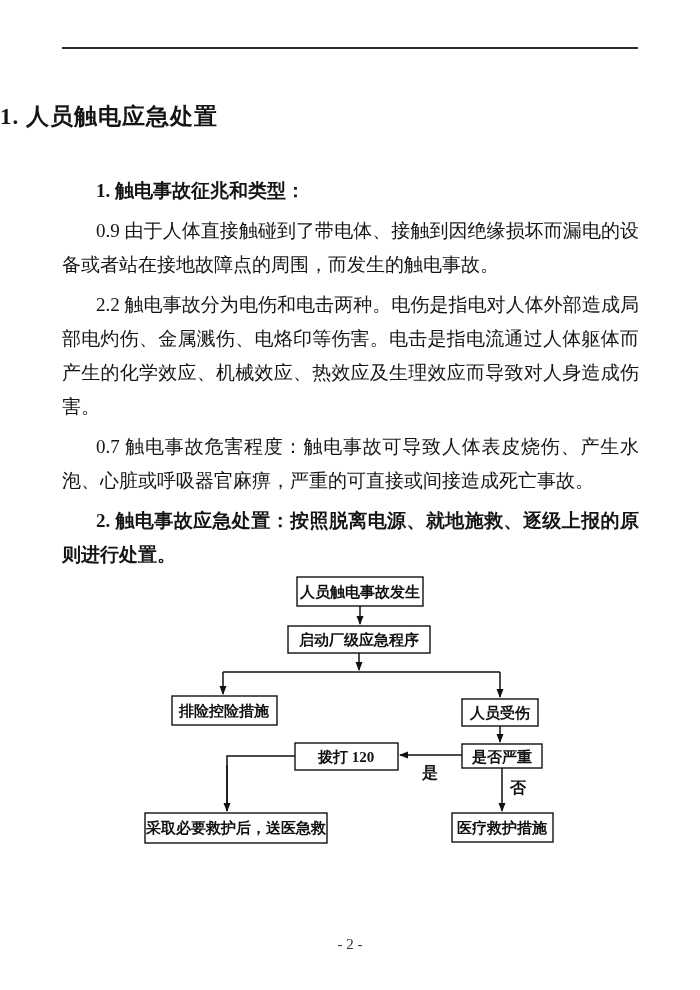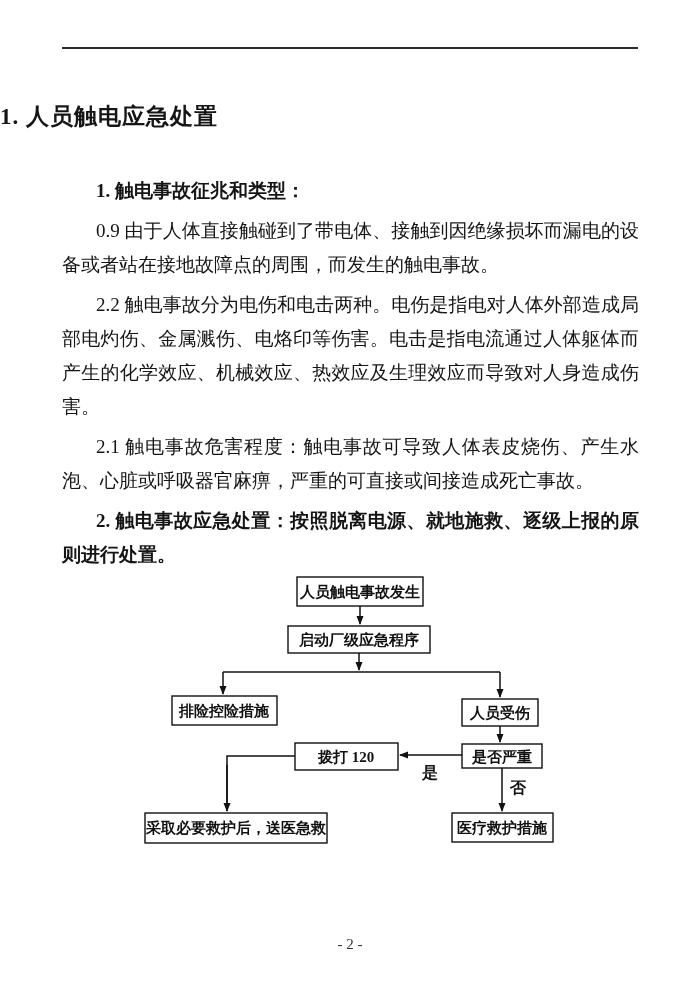--- a/index.html
+++ b/index.html
@@ -53,21 +53,21 @@
 <div class="page">
 
   <div class="header-rule"></div>
 
   <h1 class="doc-title">1. 人员触电应急处置</h1>
 
   <div class="body-text">
     <p class="para bold">1. 触电事故征兆和类型：</p>
     <p class="para">0.9 由于人体直接触碰到了带电体、接触到因绝缘损坏而漏电的设备或者站在接地故障点的周围，而发生的触电事故。</p>
     <p class="para">2.2 触电事故分为电伤和电击两种。电伤是指电对人体外部造成局部电灼伤、金属溅伤、电烙印等伤害。电击是指电流通过人体躯体而产生的化学效应、机械效应、热效应及生理效应而导致对人身造成伤害。</p>
-    <p class="para">2.1 触电事故危害程度：触电事故可导致人体表皮烧伤、产生水泡、心脏或呼吸器官麻痹，严重的可直接或间接造成死亡事故。</p>
+    <p class="para">0.7 触电事故危害程度：触电事故可导致人体表皮烧伤、产生水泡、心脏或呼吸器官麻痹，严重的可直接或间接造成死亡事故。</p>
     <p class="para bold-just">2. 触电事故应急处置：按照脱离电源、就地施救、逐级上报的原则进行处置。</p>
   </div>
 
   <svg class="flowchart" width="700" height="300" viewBox="0 0 700 300">
     <defs>
       <marker id="arrow" markerWidth="9" markerHeight="8" refX="8" refY="3.5" orient="auto" markerUnits="userSpaceOnUse">
         <path d="M0,0 L9,3.5 L0,7 Z" fill="#111111"></path>
       </marker>
     </defs>
 

